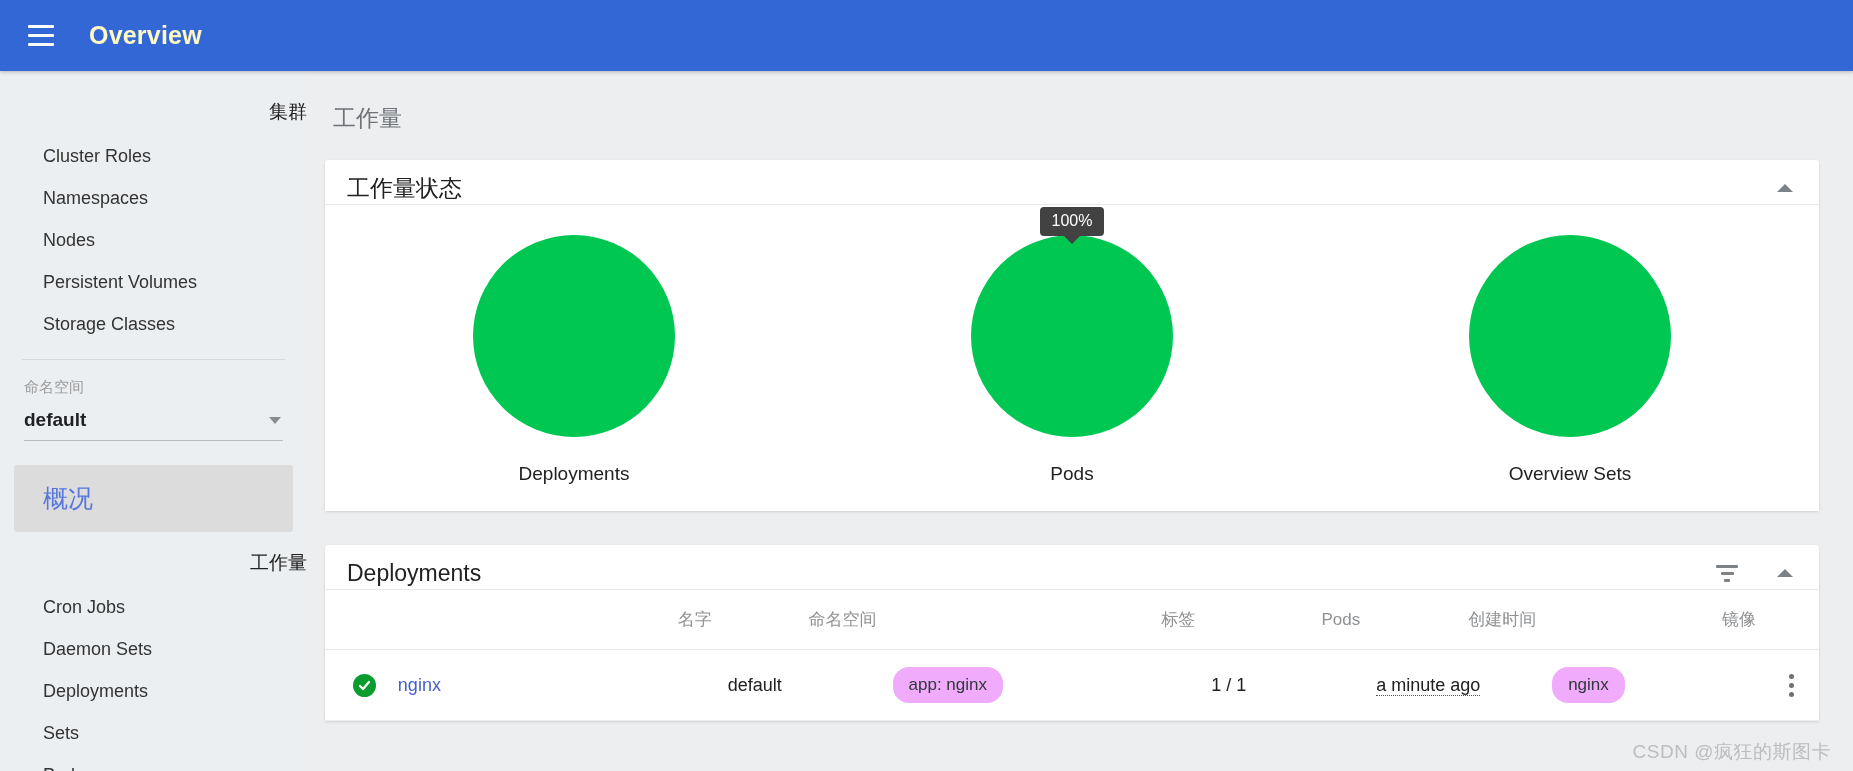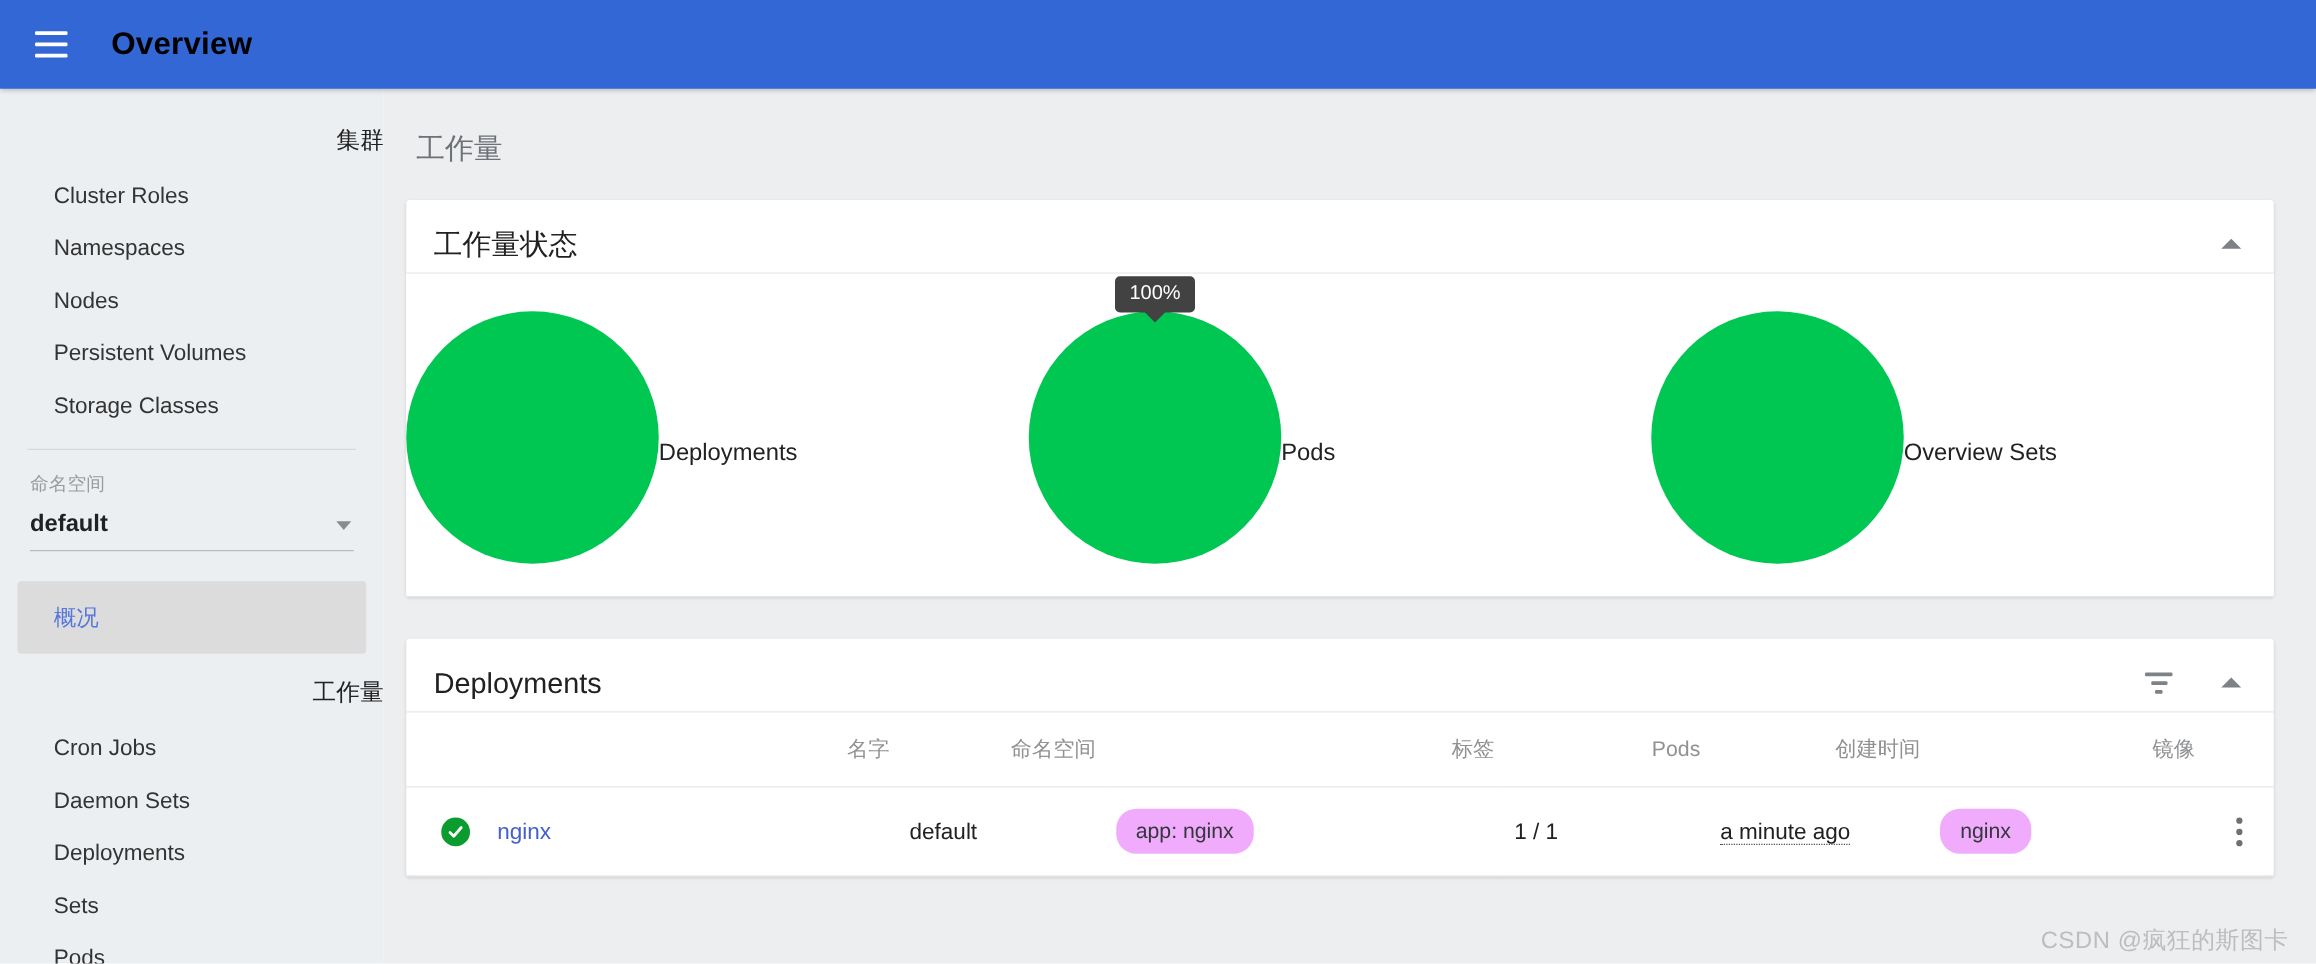--- a/index.html
+++ b/index.html
@@ -25,21 +25,21 @@
   }
   .hamburger {
     width: 38px; height: 38px;
     display: flex; flex-direction: column;
     justify-content: center; align-items: center;
     gap: 6px;
     cursor: pointer;
   }
   .hamburger i { display:block; width: 26px; height: 3px; background: #fff; border-radius: 1px; }
   .appbar-title {
-    color: #000000;
+    color: #fef9c3;
     font-size: 25px;
     font-weight: bold;
     margin-left: 29px;
     letter-spacing: .2px;
   }
 
   
   .body-wrap { flex: 1; display: flex; min-height: 0; }
 
   
@@ -92,21 +92,21 @@
     border-right: 6px solid transparent;
     border-top: 7px solid #8a8d8f;
     margin-right: 2px;
   }
   .nav-item-active {
     background: #dcdcdc;
     color: #5577dd;
     margin: 24px 14px 0 14px;
     padding: 17px 0 17px 29px;
     border-radius: 3px;
-    font-size: 18px;
+    font-size: 25px;
     cursor: pointer;
   }
   .nav-section-title.workloads { padding-top: 18px; }
 
   
   .main {
     flex: 1;
     background: #eceef0;
     padding: 0 0 0 0;
     overflow: hidden;
@@ -119,21 +119,21 @@
     padding: 32px 0 26px 8px;
     font-weight: 400;
   }
 
   .card {
     background: #fff;
     border-radius: 3px;
     box-shadow: 0 1px 3px rgba(0,0,0,.13);
   }
   .card-header {
-    height: 59px;
+    height: 45px;
     display: flex;
     align-items: center;
     justify-content: space-between;
     padding: 12px 26px 0 22px;
     border-bottom: 1px solid #e8e8e8;
   }
   .card-title { font-size: 23px; color: #212121; font-weight: 400; }
   .card-actions { display: flex; align-items: center; gap: 38px; }
   .icon-btn { cursor: pointer; display:flex; align-items:center; justify-content:center; }
   .chevron-up {
@@ -150,21 +150,21 @@
 
   
   .pie-row {
     display: flex;
     padding: 30px 0 26px 0;
     background: #fff;
   }
   .pie-cell {
     flex: 1;
     display: flex;
-    flex-direction: row;
+    flex-direction: column;
     align-items: center;
     position: relative;
   }
   .pie {
     width: 202px;
     height: 202px;
     border-radius: 50%;
     background: #00c752;
   }
   .pie-label {

